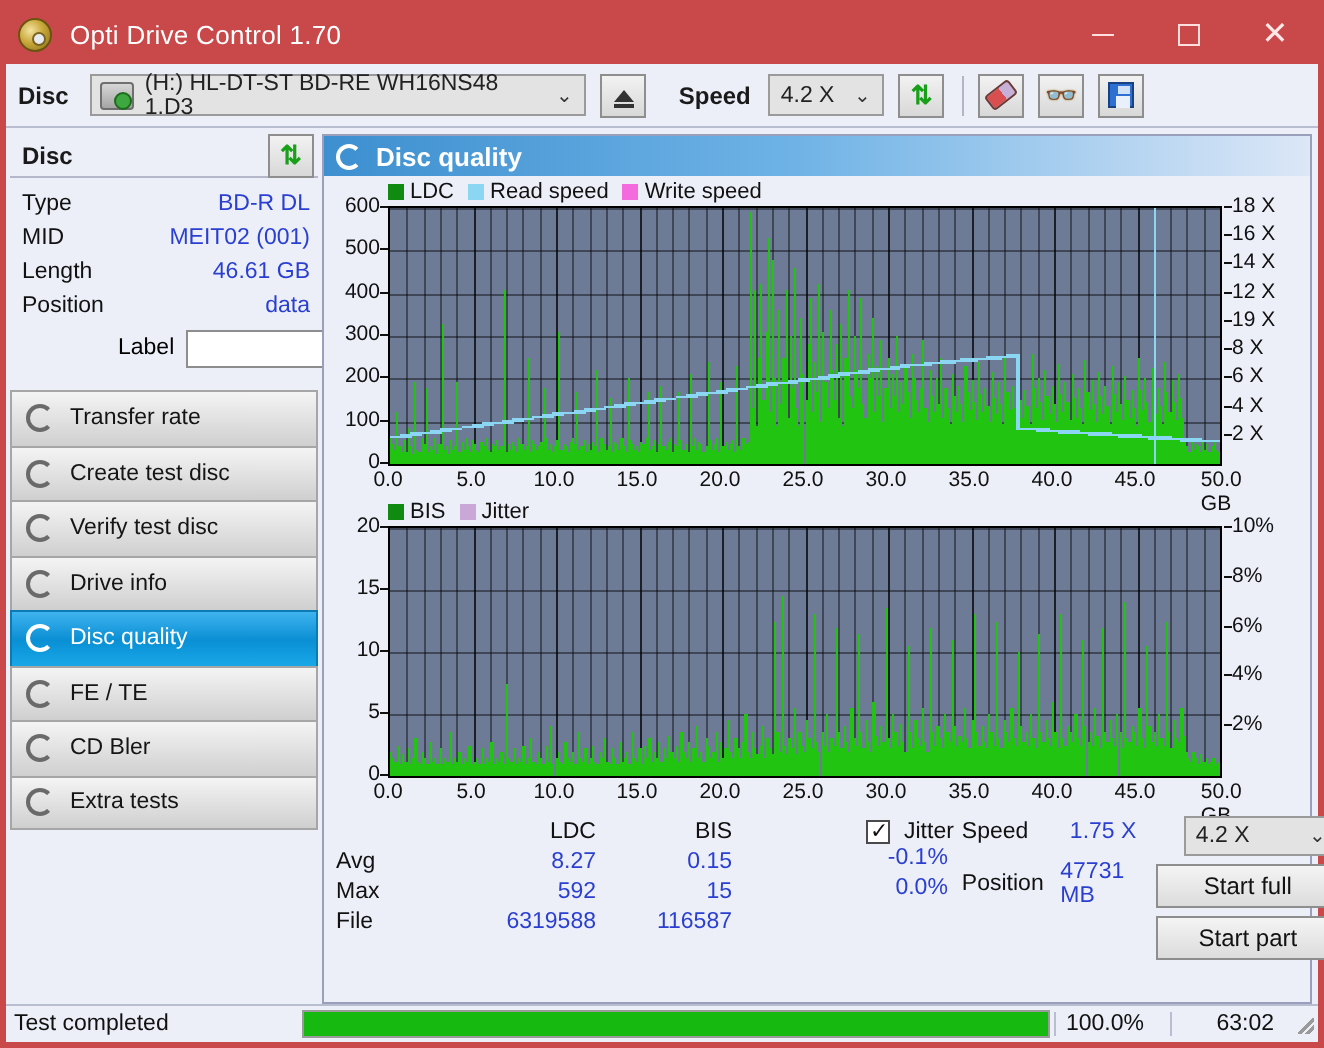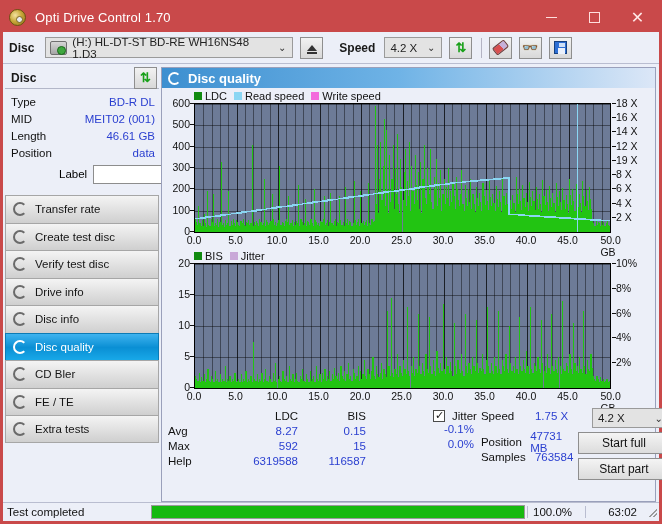--- a/index.html
+++ b/index.html
@@ -358,35 +358,31 @@
           <span>Create test disc</span>
         </div>
         <div class="navitem">
           <span class="nav-ico"></span>
           <span>Verify test disc</span>
         </div>
         <div class="navitem">
           <span class="nav-ico"></span>
           <span>Drive info</span>
         </div>
-        <div class="navitem">
-          <span class="nav-ico"></span>
-          <span>Disc info</span>
-        </div>
         <div class="navitem active">
           <span class="nav-ico"></span>
           <span>Disc quality</span>
         </div>
         <div class="navitem">
           <span class="nav-ico"></span>
-          <span>CD Bler</span>
+          <span>FE / TE</span>
         </div>
         <div class="navitem">
           <span class="nav-ico"></span>
-          <span>FE / TE</span>
+          <span>CD Bler</span>
         </div>
         <div class="navitem">
           <span class="nav-ico"></span>
           <span>Extra tests</span>
         </div>
       </div>
 
     </div>
 
     <div class="main">
@@ -1570,21 +1566,21 @@
             <span class="rh">Avg</span>
             <span class="c1">8.27</span>
             <span class="c2">0.15</span>
           </div>
           <div class="srow">
             <span class="rh">Max</span>
             <span class="c1">592</span>
             <span class="c2">15</span>
           </div>
           <div class="srow">
-            <span class="rh">Help</span>
+            <span class="rh">File</span>
             <span class="c1">6319588</span>
             <span class="c2">116587</span>
           </div>
         </div>
 
         <div class="jit-col">
           <div class="jit-hdr">
             <span class="chk"></span>
             <span>Jitter</span>
           </div>
@@ -1595,24 +1591,20 @@
         <div class="right-col">
           <div class="rc-labels">
             <div class="rcl">
               <span class="k">Speed</span>
               <span class="v">1.75 X</span>
             </div>
             <div class="rcl" style="height:11px"></div>
             <div class="rcl">
               <span class="k">Position</span>
               <span class="v">47731 MB</span>
-            </div>
-            <div class="rcl">
-              <span class="k">Samples</span>
-              <span class="v">763584</span>
             </div>
           </div>
           <div class="rc-controls">
             <div class="combo sp-combo">
               <span>4.2 X</span>
               <span class="chev">⌄</span>
             </div>
             <div class="btn-act">Start full</div>
             <div class="btn-act">Start part</div>
           </div>

